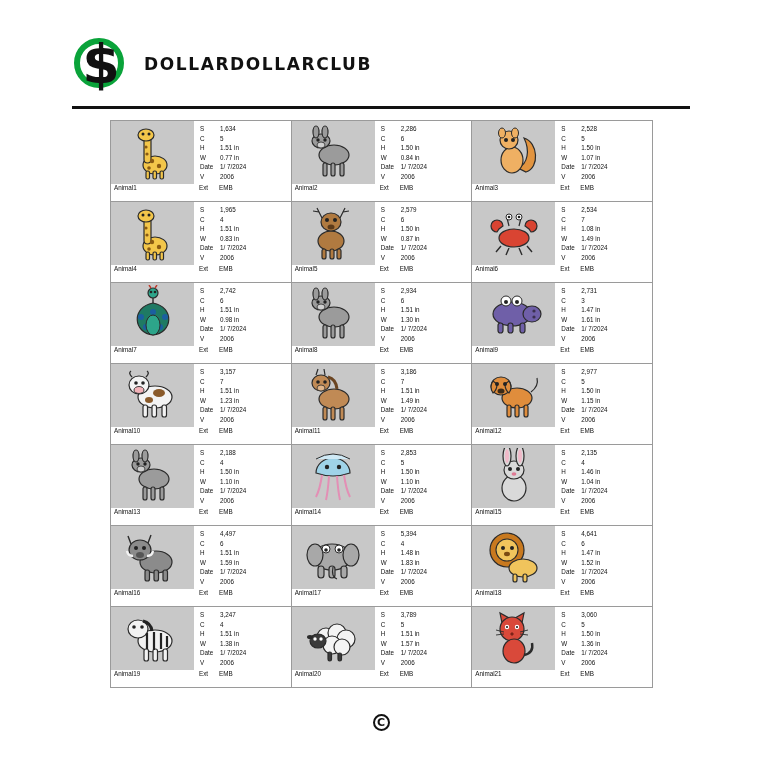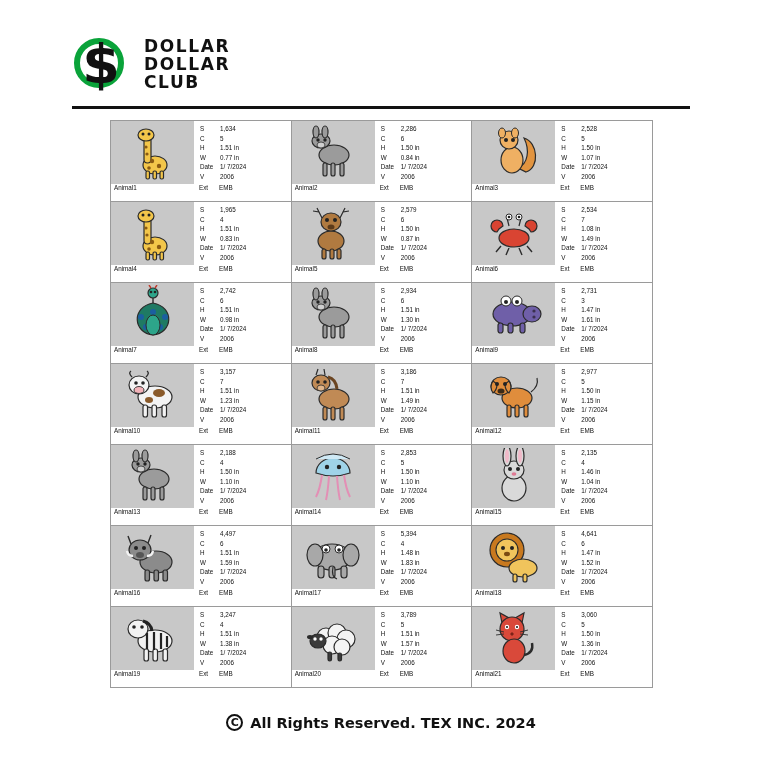--- a/index.html
+++ b/index.html
@@ -25,21 +25,21 @@
     border:6px solid #0aa33a;border-radius:50%;
     box-sizing:border-box;
   }
   .logo-mark .dollar{
     position:absolute;left:0;top:-2px;width:58px;height:62px;
     font-family:"DejaVu Sans", sans-serif;
     font-weight:bold;font-size:54px;line-height:62px;
     color:#111;text-align:center;
   }
   .logo-text{
-    display:flex;flex-direction:column;justify-content:flex-start;
+    display:flex;flex-direction:row;justify-content:flex-start;
     line-height:1.04;
   }
   .logo-text span{
     font-family:"DejaVu Sans", sans-serif;
     font-weight:bold;font-size:17px;letter-spacing:1.6px;color:#111;
   }
   .rule{
     position:absolute;left:72px;top:106px;width:618px;height:3px;background:#111;
   }
 
@@ -1198,16 +1198,15 @@
       <span class="name">Animal21</span>
       <span class="extk">Ext</span>
       <span class="extv">EMB</span>
     </div>
       </div>
     </div>
 
   <div class="footer">
     <div class="line">
       <span class="copy-c">C</span>
-      <span>All Rights Reserved. TEX INC. 2024</span>
     </div>
   </div>
 </div>
 
 </body></html>

